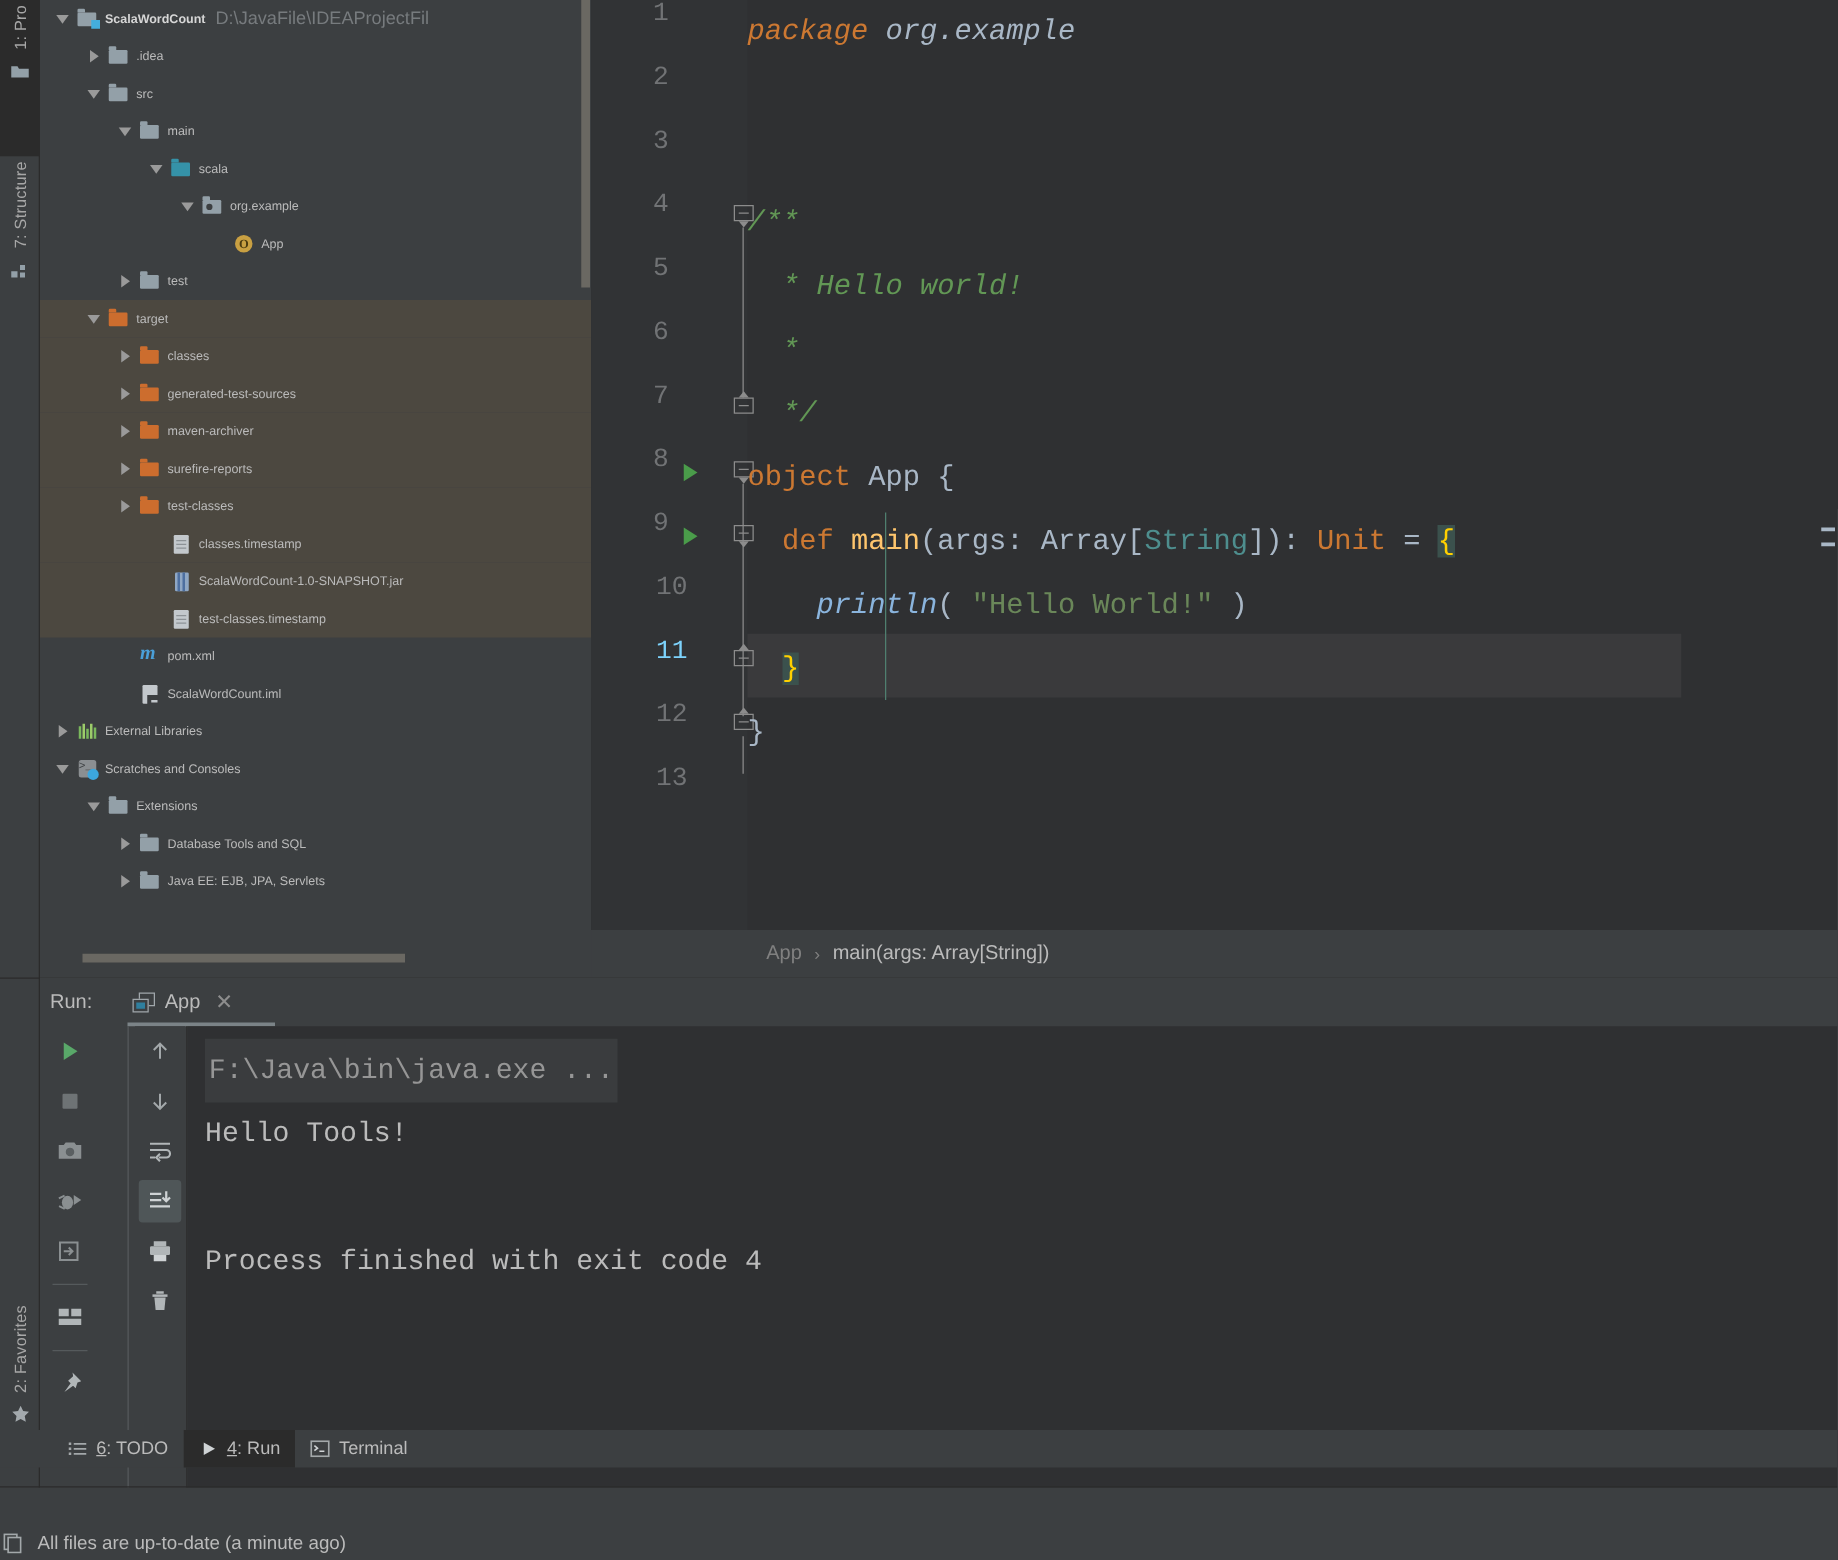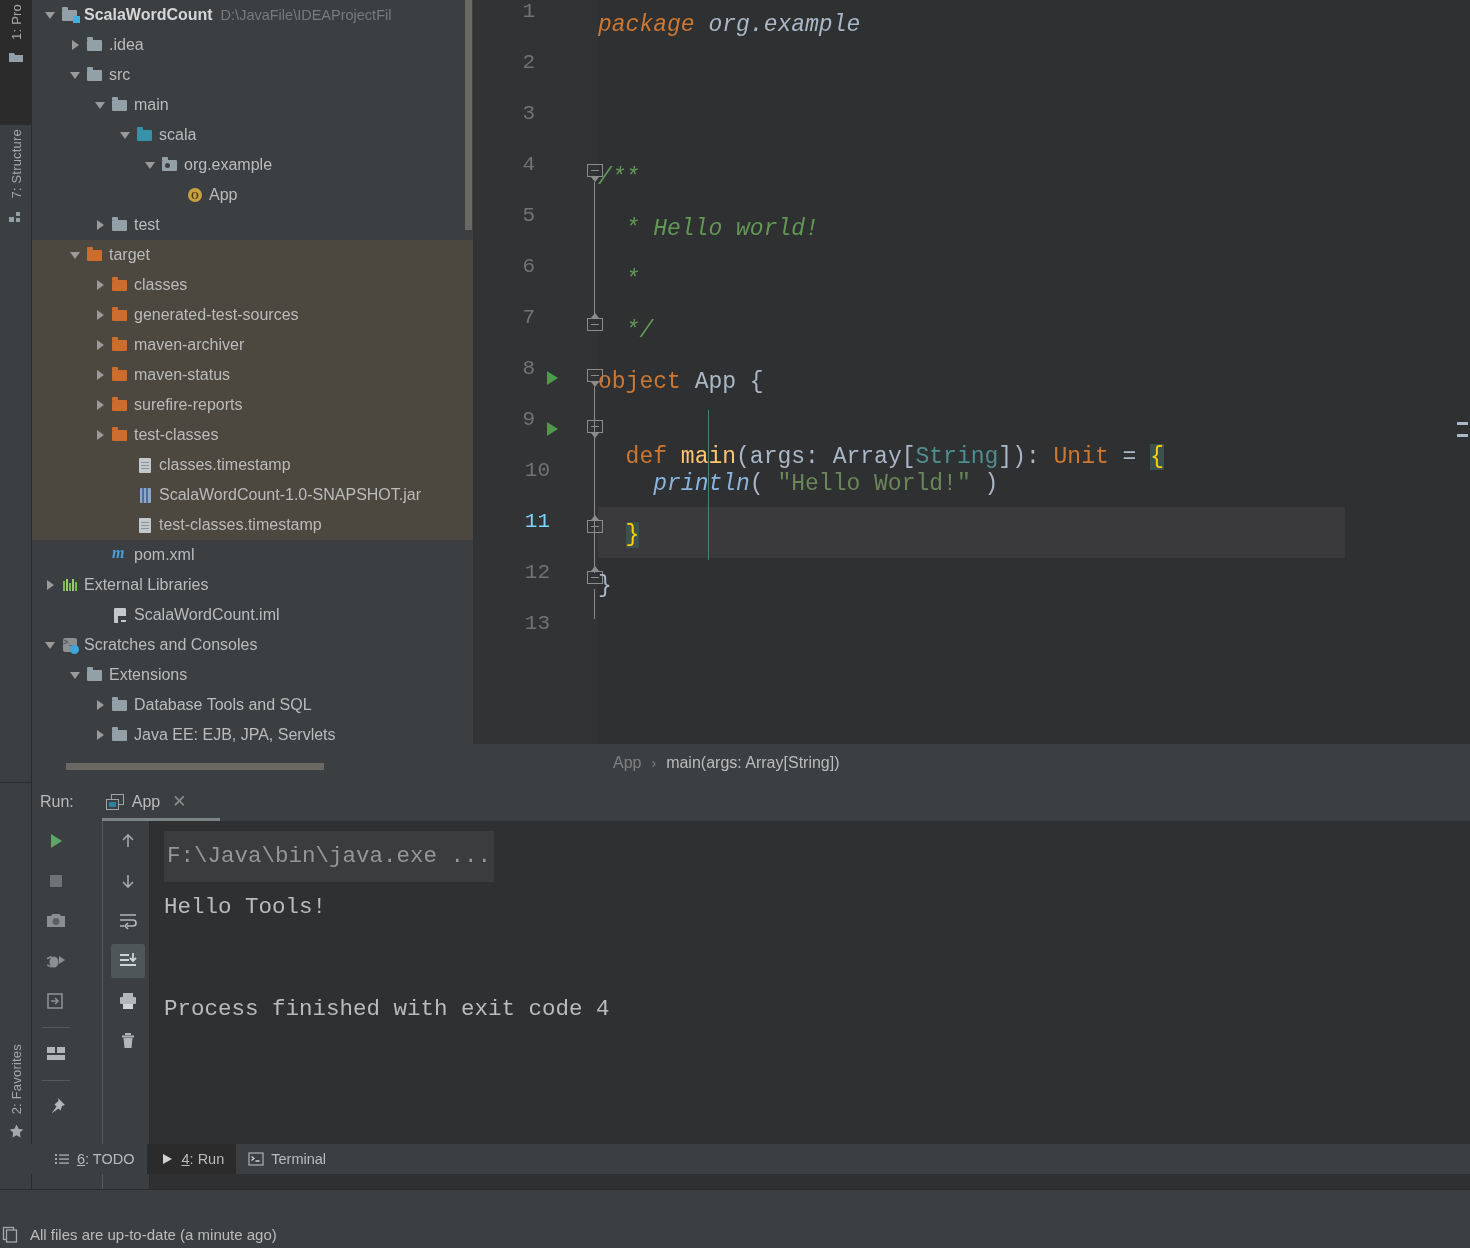--- a/index.html
+++ b/index.html
@@ -48,21 +48,21 @@
   .twist {
     width: 16px; height: 16px; flex: 0 0 16px;
     display: flex; align-items: center; justify-content: center;
   }
   .tri-r, .tri-d {
     width: 0; height: 0;
   }
   .tri-r { border-left: 7px solid #9a9a9a; border-top: 5px solid transparent; border-bottom: 5px solid transparent; }
   .tri-d { border-top: 7px solid #9a9a9a; border-left: 5px solid transparent; border-right: 5px solid transparent; }
   .ticon { width: 18px; height: 18px; flex: 0 0 18px; margin: 0 5px 0 3px; position: relative; }
-  .tlabel { font-size: 16px; }
+  .tlabel { font-size: 10px; }
   .tpath { color: #777b7e; font-size: 14.5px; margin-left: 8px; }
   .tbold { font-weight: bold; color: #d6d6d6; }
 
   
   .fold {
     position: absolute; left: 1px; top: 4px; width: 15px; height: 11px;
     background: #93a0a8; border-radius: 1px;
   }
   .fold:before {
     content:""; position:absolute; left:0; top:-3px; width:6px; height:3px;
@@ -421,30 +421,20 @@
           <span class="tlabel">maven-archiver</span>
         </div>
         <div class="trow hl">
           <span style="display: inline-block; flex: 0 0 auto; width: 60px;"></span>
           <span class="twist">
             <span class="tri-r"></span>
           </span>
           <span class="ticon">
             <span class="fold orange"></span>
           </span>
-          <span class="tlabel">maven-status</span>
-        </div>
-        <div class="trow hl">
-          <span style="display: inline-block; flex: 0 0 auto; width: 60px;"></span>
-          <span class="twist">
-            <span class="tri-r"></span>
-          </span>
-          <span class="ticon">
-            <span class="fold orange"></span>
-          </span>
           <span class="tlabel">surefire-reports</span>
         </div>
         <div class="trow hl">
           <span style="display: inline-block; flex: 0 0 auto; width: 60px;"></span>
           <span class="twist">
             <span class="tri-r"></span>
           </span>
           <span class="ticon">
             <span class="fold orange"></span>
           </span>
@@ -474,44 +464,44 @@
           </span>
           <span class="tlabel">test-classes.timestamp</span>
         </div>
         <div class="trow">
           <span style="display: inline-block; flex: 0 0 auto; width: 60px;"></span>
           <span class="twist"></span>
           <span class="ticon">
             <span class="micon">m</span>
           </span>
           <span class="tlabel">pom.xml</span>
+        </div>
+        <div class="trow">
+          <span style="display: inline-block; flex: 0 0 auto; width: 60px;"></span>
+          <span class="twist"></span>
+          <span class="ticon">
+            <span class="imlicon"></span>
+          </span>
+          <span class="tlabel">ScalaWordCount.iml</span>
         </div>
         <div class="trow">
           <span style="display: inline-block; flex: 0 0 auto; width: 10px;"></span>
           <span class="twist">
             <span class="tri-r"></span>
           </span>
           <span class="ticon">
             <span class="libicon">
               <i style="left:0;height:10px;background:#7ab85c"></i>
               <i style="left:3px;height:12px;background:#9ccc6a"></i>
               <i style="left:6px;height:8px;background:#7ab85c"></i>
               <i style="left:9px;height:12px;background:#9ccc6a"></i>
               <i style="left:12px;height:9px;background:#7ab85c"></i>
             </span>
           </span>
           <span class="tlabel">External Libraries</span>
-        </div>
-        <div class="trow">
-          <span style="display: inline-block; flex: 0 0 auto; width: 60px;"></span>
-          <span class="twist"></span>
-          <span class="ticon">
-            <span class="imlicon"></span>
-          </span>
-          <span class="tlabel">ScalaWordCount.iml</span>
         </div>
         <div class="trow">
           <span style="display: inline-block; flex: 0 0 auto; width: 10px;"></span>
           <span class="twist">
             <span class="tri-d"></span>
           </span>
           <span class="ticon">
             <span class="scratchicon">&gt;_</span>
           </span>
           <span class="tlabel">Scratches and Consoles</span>
@@ -613,21 +603,21 @@
 
       <div class="cl" style="top:0px;font-style:italic;"><span class="kw">package</span><span class="pln"> org.example</span></div>
 
       <div class="cl com" style="top:153px;">/**</div>
       <div class="cl com" style="top:204px;">  * Hello world!</div>
       <div class="cl com" style="top:255px;">  *</div>
       <div class="cl com" style="top:306px;">  */</div>
 
       <div class="cl" style="top:357px;"><span class="kw">object</span><span class="pln"> App {</span></div>
 
-      <div class="cl" style="top:432px;text-align:center;"><span class="pln">  </span><span class="kw">def</span><span class="fn"> main</span><span class="pln">(args: </span><span class="pln">Array</span><span class="pln">[</span><span class="typ">String</span><span class="pln">])</span><span class="pln">: </span><span class="kw">Unit</span><span class="pln"> = </span><span class="brc brace-hl">{</span></div>
+      <div class="cl" style="top:408px;text-align:center;"><span class="pln">  </span><span class="kw">def</span><span class="fn"> main</span><span class="pln">(args: </span><span class="pln">Array</span><span class="pln">[</span><span class="typ">String</span><span class="pln">])</span><span class="pln">: </span><span class="kw">Unit</span><span class="pln"> = </span><span class="brc brace-hl">{</span></div>
 
       <div class="cl" style="top:459px;"><span class="pln">    </span><span class="ital">println</span><span class="pln">( </span><span class="str">"Hello World!"</span><span class="pln"> )</span></div>
 
       <div class="cl" style="top:510px;"><span class="pln">  </span><span class="brc brace-hl">}</span></div>
 
       <div class="cl" style="top:561px;"><span class="pln">}</span></div>
     </div>
 
     <div class="markers">
       <div class="mk" style="top:422px;"></div>

